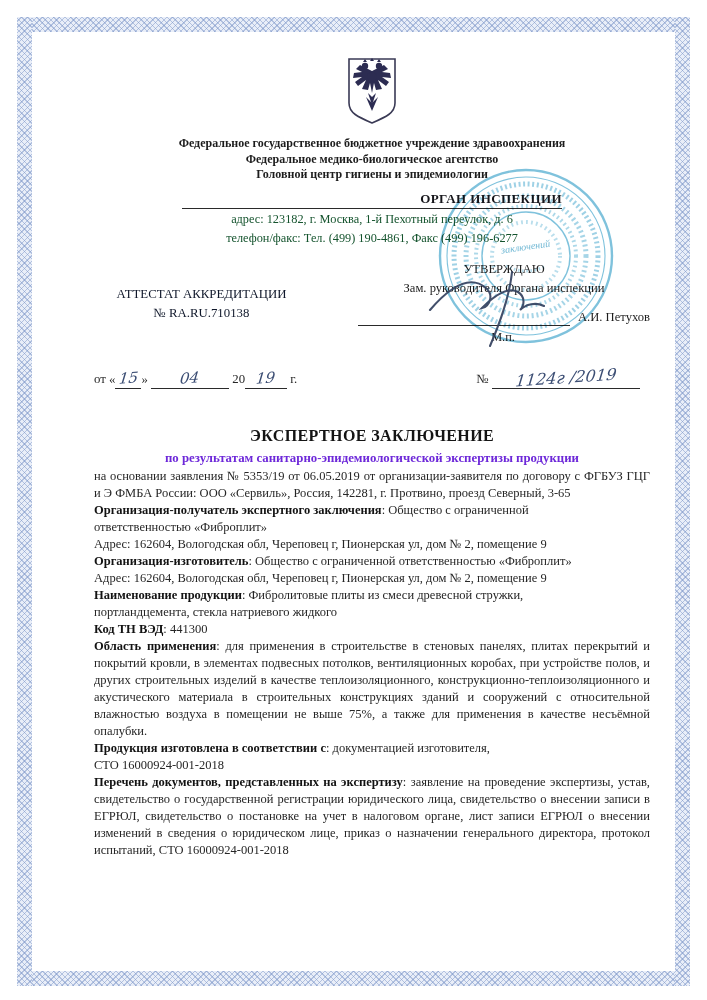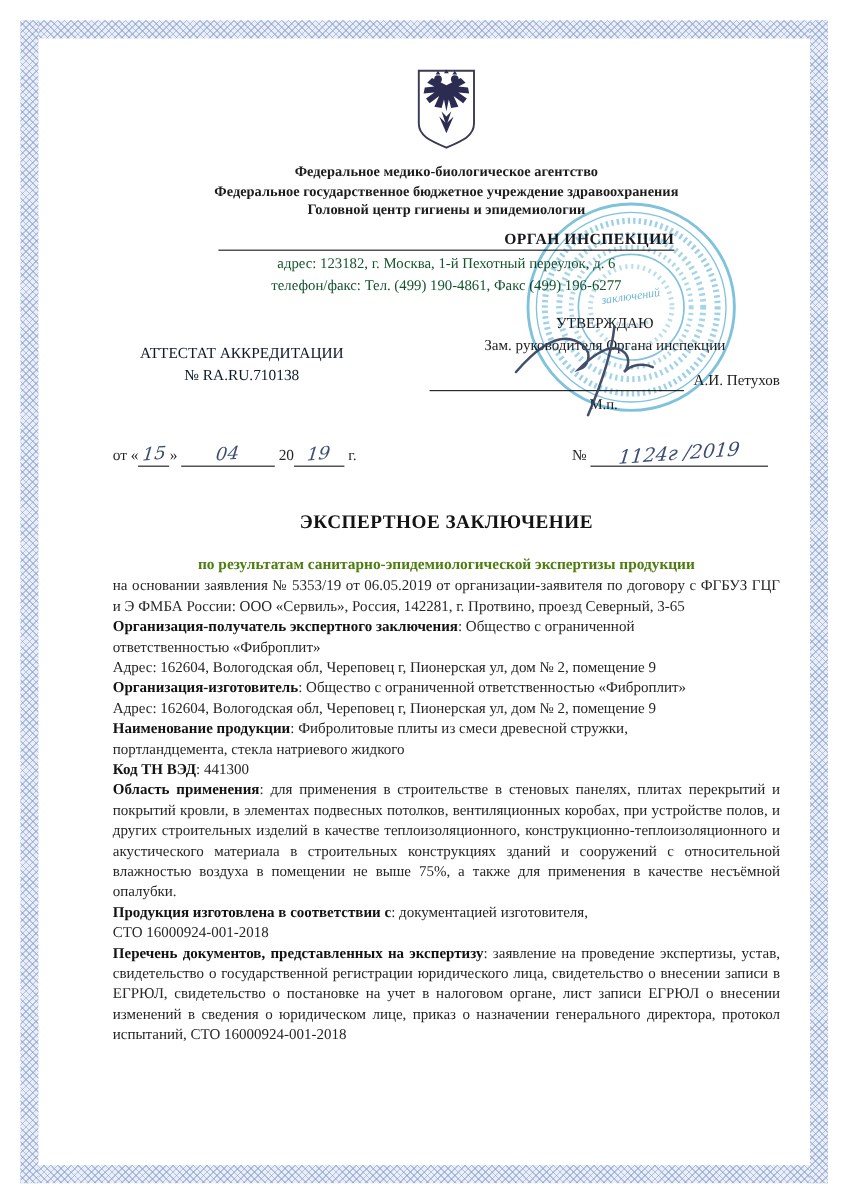--- a/index.html
+++ b/index.html
@@ -53,21 +53,21 @@
   .blank.num{min-width:148px;text-align:center;}
   .hw{
     display:inline-block;font-style:italic;color:#3c4e74;
     font-size:15px;transform:skewX(-10deg) rotate(-4deg);
     font-family:"DejaVu Serif",serif;line-height:1;
   }
   .numline{font-size:12.8px;margin-right:10px;}
   .numline .hw{font-size:16px;}
 
   .title{margin-top:36px;font-size:16px;font-weight:bold;letter-spacing:.4px;color:#141414;text-align:center;}
-  .subtitle{font-size:12.8px;font-weight:bold;margin-top:15px;color:#4d7c0f;}
+  .subtitle{font-size:12.8px;font-weight:bold;margin-top:3px;color:#6d28d9;}
 
   p.para{margin:0;}
   .basis{margin-top:15px;text-align:justify;}
   .section{margin-top:15px;}
   .section b{color:#131313;text-align:center;}
   .ws{white-space:pre-line;}
   .just{text-align:justify;}
 
   
   .stamp{position:absolute;left:436px;top:166px;width:180px;height:180px;
@@ -97,22 +97,22 @@
         <path d="M31 5 L33 2 L35 5 Z"></path>
         <path d="M24 4 L26 1 L28 4 Z"></path>
         <path d="M22 36 L26 48 L30 36 L26 40 Z"></path>
         <path d="M20 40 L26 54 L32 40 L26 46 Z"></path>
         <circle cx="26" cy="20" r="5"></circle>
       </g>
     </svg>
   </div>
 
   <div class="org-lines center">
+    <div>Федеральное государственное бюджетное учреждение здравоохранения</div>
     <div>Федеральное медико-биологическое агентство</div>
-    <div>Федеральное государственное бюджетное учреждение здравоохранения</div>
     <div>Головной центр гигиены и эпидемиологии</div>
   </div>
 
   <div class="organ-line">ОРГАН ИНСПЕКЦИИ</div>
   <div class="addr center">адрес: 123182, г. Москва, 1-й Пехотный переулок, д. 6</div>
   <div class="addr center">телефон/факс: Тел. (499) 190-4861, Факс (499) 196-6277</div>
 
   <div class="row-accr">
     <div class="accr-block">
       <div>АТТЕСТАТ АККРЕДИТАЦИИ</div>

